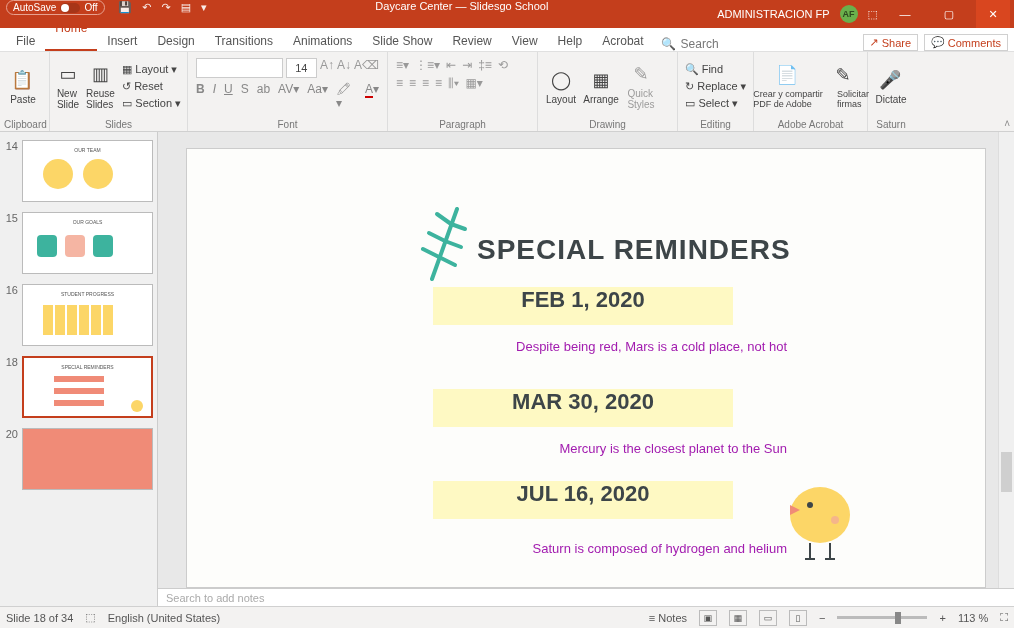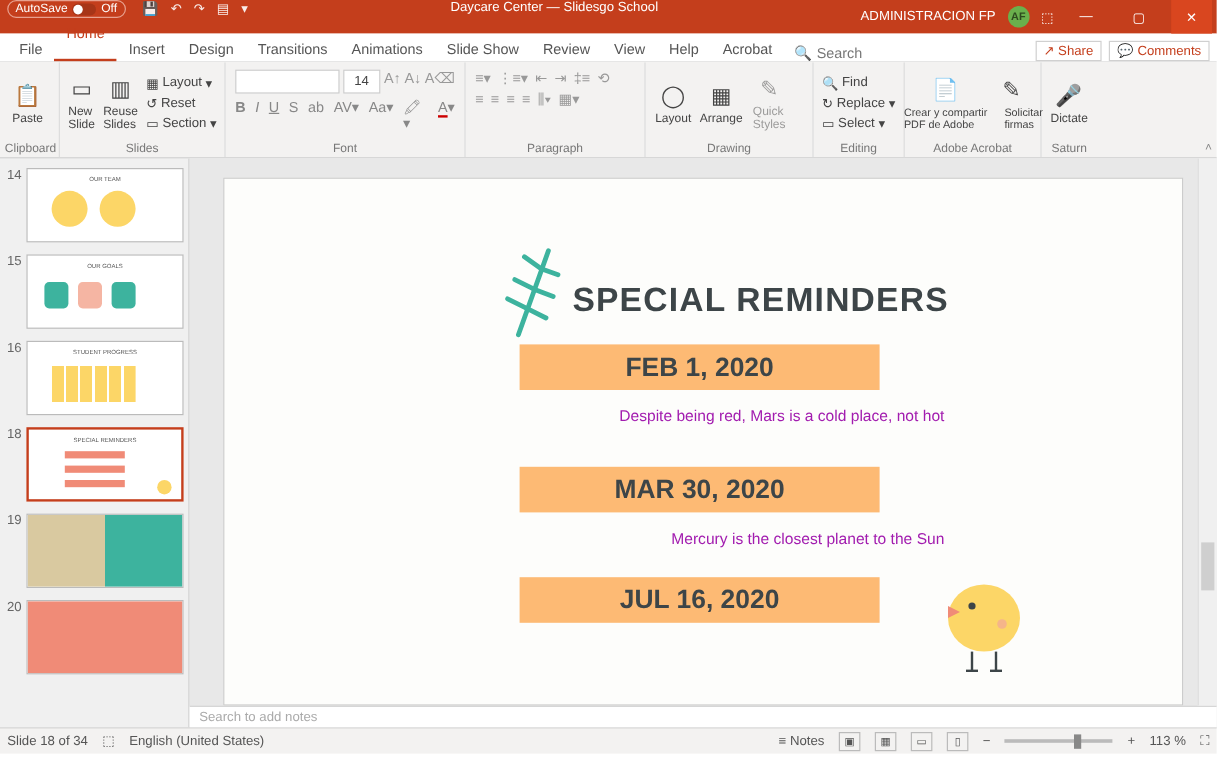--- a/index.html
+++ b/index.html
@@ -48,21 +48,21 @@
 .thumb.sel .slide { border:2px solid #c43e1c; }
 
 .editarea { flex:1; background:#e8e8e8; display:flex; flex-direction:column; position:relative; }
 .canvaswrap { height:456px; padding:16px 24px 8px; position:relative; }
 .slidemain { width:800px; height:440px; background:#fdfdfb; border:1px solid #ccc; margin:0 auto; position:relative; }
 .notesbar { height:18px; background:#fff; border-top:1px solid #ccc; padding-left:8px; font-size:11px; color:#aaa; display:flex; align-items:center; }
 
 
 .leaf { position:absolute; top:50px; left:230px; }
 .slidetitle { position:absolute; top:85px; left:290px; font-size:28px; font-weight:bold; color:#3d4548; letter-spacing:1px; font-family:"Arial Black",sans-serif; }
-.datebar { position:absolute; left:246px; width:300px; height:38px; background:#fdba74; display:flex; align-items:center; justify-content:center; }
+.datebar { position:absolute; left:246px; width:300px; height:38px; background:#fef9c3; display:flex; align-items:flex-start; justify-content:center; }
 .datebar .dt { font-size:22px; font-weight:bold; color:#3d4548; font-family:"Arial Black",sans-serif; }
 .caption { position:absolute; width:400px; left:200px; text-align:right; font-size:13px; color:#a21caf; }
 .chick { position:absolute; bottom:22px; right:120px; }
 
 
 .minibar { background:#f08b77; height:6px; position:absolute; }
 .minitxt { font-size:5px; color:#555; position:absolute; text-align:center; width:100%; }
 
 
 .statusbar { height:22px; background:#f3f2f1; border-top:1px solid #d0d0d0; display:flex; align-items:center; font-size:11px; color:#555; padding:0 6px; gap:12px; }
@@ -289,26 +289,20 @@
         <div class="num">18</div>
         <div class="slide">
           <div class="minitxt" style="top:6px;">SPECIAL REMINDERS</div>
           <div class="minibar" style="top:18px;left:30px;width:50px;"></div>
           <div class="minibar" style="top:30px;left:30px;width:50px;"></div>
           <div class="minibar" style="top:42px;left:30px;width:50px;"></div>
           <div style="position:absolute;bottom:4px;right:8px;width:12px;height:12px;background:#fcd667;border-radius:50%;"></div>
         </div>
       </div>
     <div class="thumb">
-        <div class="num">19</div>
-        <div class="slide">
-          <div style="position:absolute;inset:0;background:linear-gradient(90deg,#d9c9a0 50%,#3db39e 50%);"></div>
-        </div>
-      </div>
-    <div class="thumb">
         <div class="num">20</div>
         <div class="slide">
           <div style="position:absolute;inset:0;background:#f08b77;"></div>
         </div>
       </div>
   </div>
 
   <div class="editarea">
     <div class="canvaswrap">
       <div class="slidemain">
@@ -331,20 +325,21 @@
         <div class="caption" style="top:190px;">Despite being red, Mars is a cold place, not hot</div>
 
         <div class="datebar" style="top:240px;">
             <span class="dt">MAR 30, 2020</span>
           </div>
         <div class="caption" style="top:292px;">Mercury is the closest planet to the Sun</div>
 
         <div class="datebar" style="top:332px;">
             <span class="dt">JUL 16, 2020</span>
           </div>
+        <div class="caption" style="top:392px;">Saturn is composed of hydrogen and helium</div>
 
         <svg class="chick" width="80" height="90">
           <ellipse cx="35" cy="40" rx="30" ry="28" fill="#fcd667"></ellipse>
           <circle cx="25" cy="30" r="3" fill="#3d4548"></circle>
           <path d="M5 35 L-5 30 L-5 40 Z" fill="#f08b77" transform="translate(10,0)"></path>
           <circle cx="50" cy="45" r="4" fill="#f5b58a"></circle>
           <line x1="25" y1="68" x2="25" y2="84" stroke="#3d4548" stroke-width="2"></line>
           <line x1="45" y1="68" x2="45" y2="84" stroke="#3d4548" stroke-width="2"></line>
           <line x1="20" y1="84" x2="30" y2="84" stroke="#3d4548" stroke-width="2"></line>
           <line x1="40" y1="84" x2="50" y2="84" stroke="#3d4548" stroke-width="2"></line>

